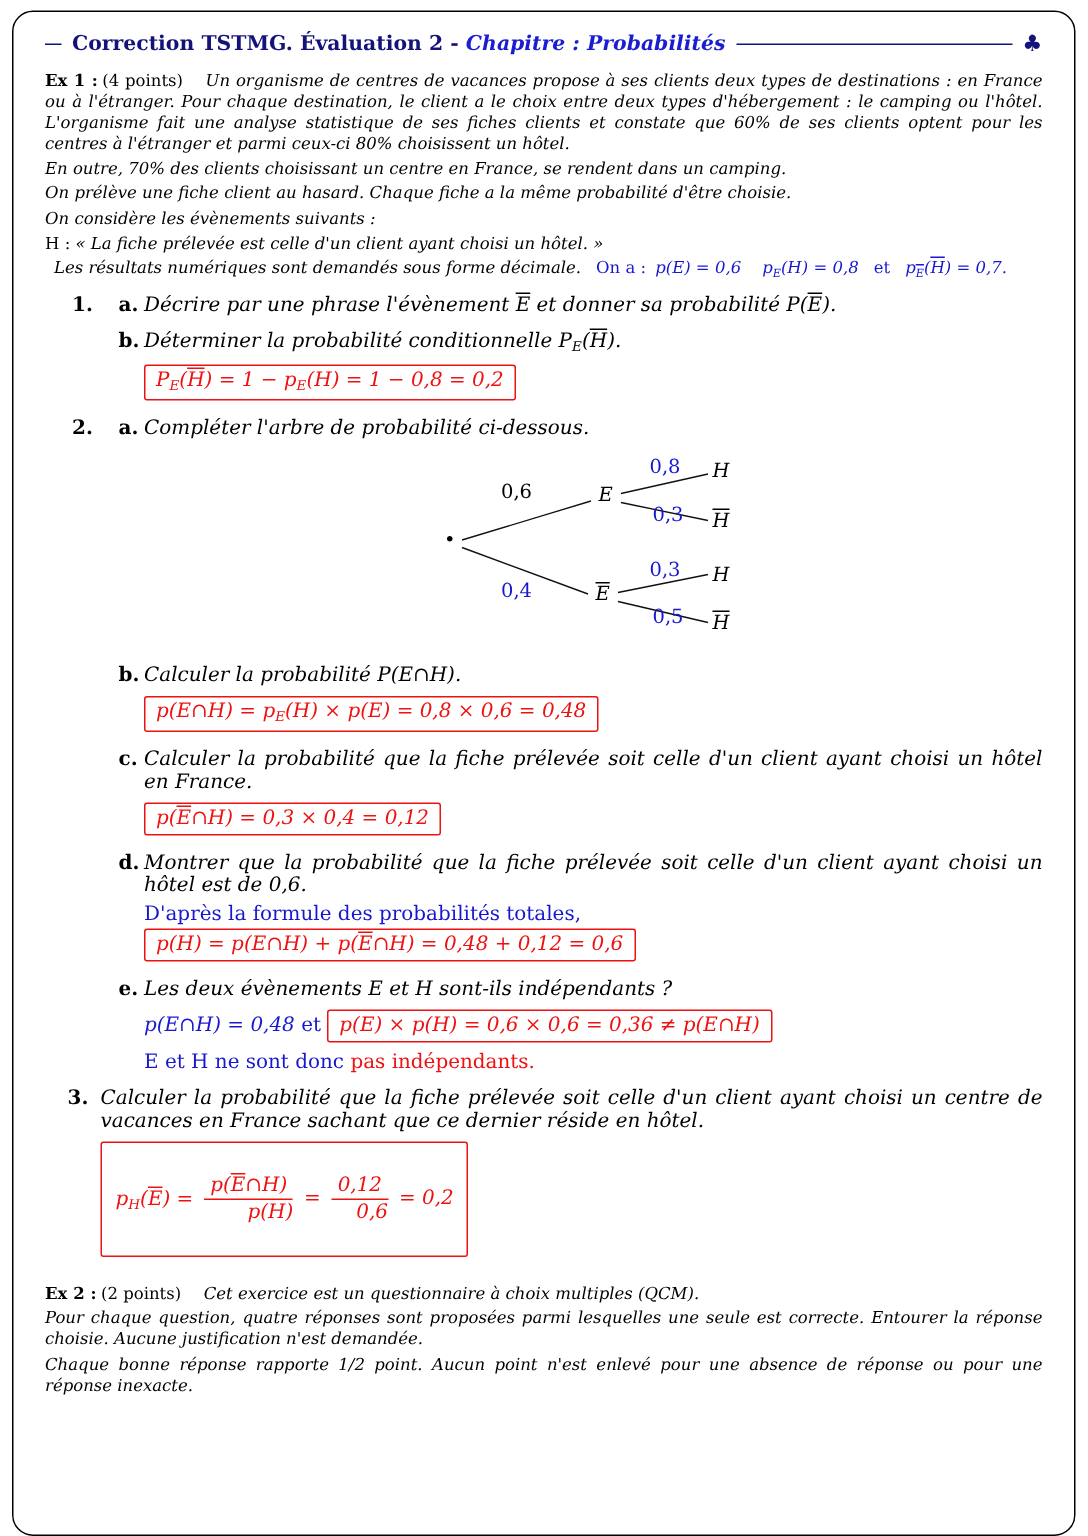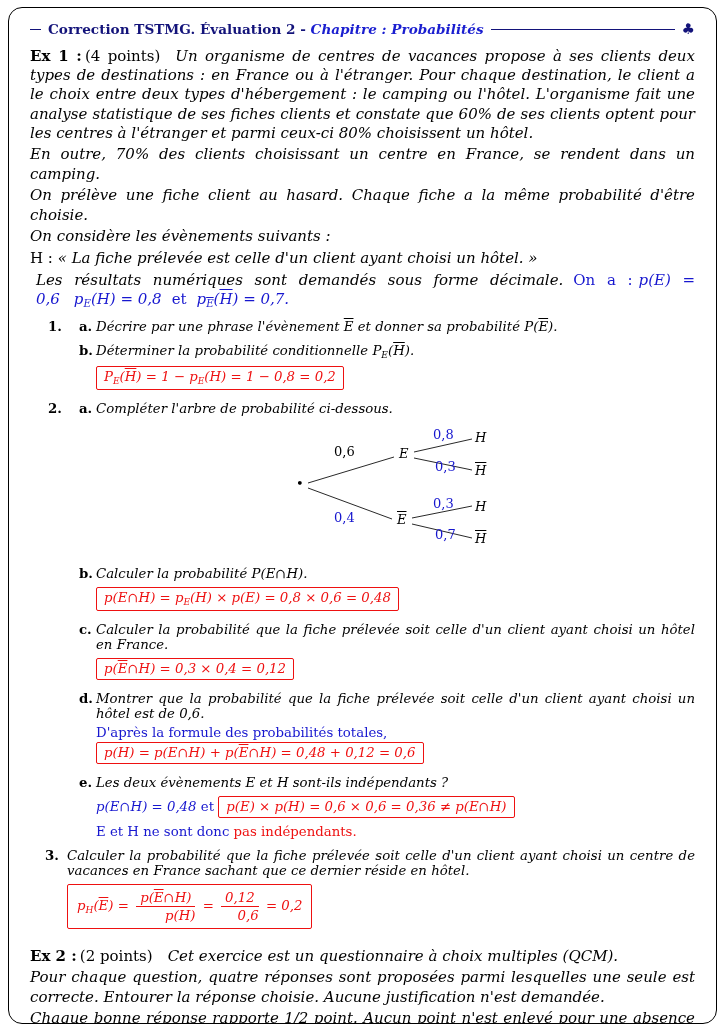--- a/index.html
+++ b/index.html
@@ -15,21 +15,21 @@
   }
   
   .hdr { display: flex; align-items: center; gap: 7px; color: #13137a; margin: 2px 0 10px 0; }
   .hline { border-top: 1.4px solid #13137a; height: 0; }
   .hline.l { width: 11px; }
   .hline.r { flex: 1; }
   .hdr-title { font-size: 13.6px; font-weight: bold; white-space: nowrap; }
   .hdr-chap { color: #1a1ed0; font-style: italic; }
   .club { font-size: 15px; line-height: 1; }
 
-  p.body { font-size: 15px; line-height: 1.28; margin: 2.5px 0; text-align: justify; }
+  p.body { font-size: 11px; line-height: 1.28; margin: 2.5px 0; text-align: justify; }
   .it { font-style: italic; }
   .b  { font-weight: bold; }
   .blue { color: #1717cf; }
   .red  { color: #ee1111; }
   .math { font-style: italic; }
   .pts { margin: 0 15px 0 3px; }
   .sp  { margin-top: 9px; }
   .note { margin-top: 10px; padding-left: 6px; }
   .ml6 { margin-left: 6px; } .ml10 { margin-left: 10px; } .ml14 { margin-left: 14px; }
 
@@ -42,21 +42,21 @@
   .qnum3 { flex: none; width: 37px; padding-left: 15px; font-weight: bold; }
   .qsub { flex: none; width: 17px; font-weight: bold; }
   .qbody { flex: 1; }
   .qtext { font-style: italic; text-align: justify; }
   .ansline { margin-top: 4px; }
 
   .ansbox {
     display: inline-block; border: 1px solid #ee1111; border-radius: 2px;
     color: #ee1111; font-style: italic; padding: 2px 7px 3px 7px; margin: 2px 0;
   }
-  .ansbox.big { padding: 5px 9px; }
+  .ansbox.big { padding: 21px 9px; }
   .frac { display: inline-block; vertical-align: middle; text-align: right; margin: 0 3px; }
   .frac .top { display: block; border-bottom: 1px solid #ee1111; padding: 0 4px 1px 4px; }
   .frac .bot { display: block; padding-top: 1px; }
 
   
   .tree { position: relative; width: 215px; height: 128px; margin: 10px 0 12px 264px; font-size: 13px; }
   .tree svg { position: absolute; left: 0; top: 0; }
   .tn { position: absolute; line-height: 14px; white-space: nowrap; }
   .tblue { color: #1717cf; }
 
@@ -121,21 +121,21 @@
     <span class="tn" style="left:40px;top:19px">0,6</span>
     <span class="tn math" style="left:105px;top:21px">E</span>
     <span class="tn tblue" style="left:139px;top:2px">0,8</span>
     <span class="tn math" style="left:181px;top:5px">H</span>
     <span class="tn tblue" style="left:141px;top:34px">0,3</span>
     <span class="tn math" style="left:181px;top:38px"><span class="ov">H</span></span>
     <span class="tn tblue" style="left:40px;top:85px">0,4</span>
     <span class="tn math" style="left:103px;top:87px"><span class="ov">E</span></span>
     <span class="tn tblue" style="left:139px;top:71px">0,3</span>
     <span class="tn math" style="left:181px;top:74px">H</span>
-    <span class="tn tblue" style="left:141px;top:102px">0,7</span>
+    <span class="tn tblue" style="left:141px;top:102px">0,5</span>
     <span class="tn math" style="left:181px;top:106px"><span class="ov">H</span></span>
   </div>
 
   <div class="qrow">
     <span class="qnum"></span>
     <span class="qsub">b.</span>
     <div class="qbody">
       <div class="qtext">Calculer la probabilité P(E∩H).</div>
       <div class="ansline"><span class="ansbox">p(E∩H) = p<span class="sub">E</span>(H) × p(E) = 0,8 × 0,6 = 0,48</span></div>
     </div>

